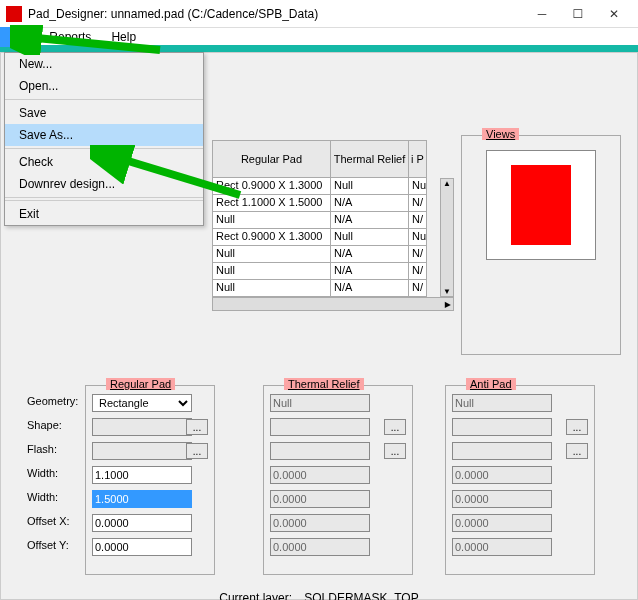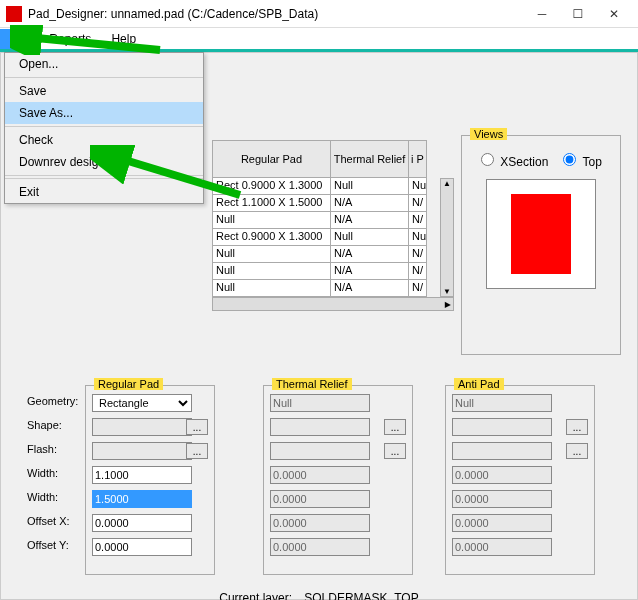--- a/index.html
+++ b/index.html
@@ -2,37 +2,37 @@
 <html><head>
 <meta charset="utf-8">
 <style>
 * { box-sizing: border-box; font-family: "Microsoft YaHei", Tahoma, sans-serif; font-size: 12px; }
 body { margin: 0; background: #f0f0f0; width: 638px; height: 600px; position: relative; overflow: hidden; }
 .titlebar { background: #fff; height: 28px; display: flex; align-items: center; padding: 0 6px; border-bottom: 1px solid #ddd; }
 .titlebar-icon { width: 16px; height: 16px; background: #d00; margin-right: 6px; }
 .titlebar-text { flex: 1; color: #000; }
 .sysbtns { display: flex; }
 .sysbtn { width: 36px; height: 26px; display: flex; align-items: center; justify-content: center; color: #333; }
-.menubar { background: #fff; height: 24px; display: flex; align-items: center; border-bottom: 3px solid #14b8a6; position: relative; z-index: 50; }
+.menubar { background: #fff; height: 24px; display: flex; align-items: center; border-bottom: 7px solid #14b8a6; position: relative; z-index: 50; }
 .menu-item { padding: 3px 10px; cursor: default; }
 .menu-item.active { background: #3399ff; color: #fff; }
 .client { position: absolute; top: 52px; left: 0; right: 0; bottom: 0; background: #f0f0f0; border: 1px solid #ccc; padding: 8px 10px; }
 .dropdown { position: absolute; top: 52px; left: 4px; width: 200px; background: #f0f0f0; border: 1px solid #999; box-shadow: 2px 2px 4px rgba(0,0,0,.2); z-index: 100; }
 .dd-item { padding: 4px 14px; cursor: default; }
 .dd-item.hover { background: #b6dcfb; }
 .dd-sep { height: 1px; background: #ccc; margin: 2px 0; }
 .grid-area { position: absolute; left: 212px; top: 140px; width: 228px; }
 .grid-head, .grid-row { display: flex; border-left: 1px solid #aaa; }
 .grid-head { height: 38px; }
 .gh { border: 1px solid #aaa; border-left: none; background: #e8e8e8; display: flex; align-items: center; justify-content: center; text-align: center; padding: 2px; font-size: 11px; }
 .gc { border: 1px solid #aaa; border-left: none; border-top: none; background: #fff; padding: 1px 3px; height: 17px; font-size: 11px; overflow: hidden; }
 .scroll-v { position: absolute; right: -14px; top: 38px; width: 14px; bottom: 0; background: #ddd; border: 1px solid #aaa; display: flex; flex-direction: column; justify-content: space-between; }
 .scroll-h { position: absolute; left: 0; bottom: -14px; right: -14px; height: 14px; background: #ddd; border: 1px solid #aaa; display: flex; justify-content: flex-end; align-items: center; }
 .fieldset { position: absolute; border: 1px solid #aaa; padding: 10px 8px; }
-.fieldset > .legend { position: absolute; top: -8px; left: 8px; background: #fde047; padding: 0 4px; font-size: 11px; }
+.fieldset > .legend { position: absolute; top: -8px; left: 20px; background: #fca5a5; padding: 0 4px; font-size: 11px; text-decoration: underline; }
 .views { left: 460px; top: 82px; width: 160px; height: 220px; }
 .views-type { margin: 12px 4px 10px; }
 .radio-row { display: flex; gap: 10px; margin: 4px 6px 10px; font-size: 11px; }
 .preview { margin: 4px auto 0; width: 110px; height: 110px; background: #fff; border: 1px solid #888; display: flex; align-items: center; justify-content: center; }
 .preview-shape { width: 60px; height: 80px; background: #ff0000; }
 .lower-group { left: 84px; top: 332px; width: 130px; height: 190px; }
 .lower-group.th { left: 262px; width: 150px; }
 .lower-group.ap { left: 444px; width: 150px; }
 .form-label { position: absolute; font-size: 11px; }
 .form-in { position: absolute; font-size: 11px; }
@@ -60,24 +60,20 @@
 <div class="menubar">
   <div class="menu-item active">File</div>
   <div class="menu-item">Reports</div>
   <div class="menu-item">Help</div>
 </div>
 
 <div class="client">
 
   <div class="fieldset views">
     <div class="legend">Views</div>
-    <div class="radio-row">
-      <label><input type="radio" style=""> <span>XSection</span></label>
-      <label><input type="radio" checked="" style=""> <span>Top</span></label>
-    </div>
     <div class="preview">
       <div class="preview-shape"></div>
     </div>
   </div>
 
   <div class="fieldset lower-group">
     <div class="legend">Regular Pad</div>
     <div class="form-in" style="top:8px;left:6px"><select><option>Rectangle</option></select></div>
     <div class="form-in" style="top:32px;left:6px"><input class="ro" style=""></div>
     <div class="btn-dots" style="top:33px;right:6px">...</div>
@@ -175,20 +171,21 @@
   <div class="scroll-v">
     <div style="text-align:center;font-size:8px">▲</div>
     <div style="text-align:center;font-size:8px">▼</div>
   </div>
   <div class="scroll-h">
     <div style="font-size:8px;padding-right:2px">▶</div>
   </div>
 </div>
 
 <div class="dropdown">
+  <div class="dd-item">New...</div>
   <div class="dd-item">Open...</div>
   <div class="dd-sep"></div>
   <div class="dd-item">Save</div>
   <div class="dd-item hover">Save As...</div>
   <div class="dd-sep"></div>
   <div class="dd-item">Check</div>
   <div class="dd-item">Downrev design...</div>
   <div class="dd-sep"></div>
   <div class="dd-sep"></div>
   <div class="dd-item">Exit</div>

